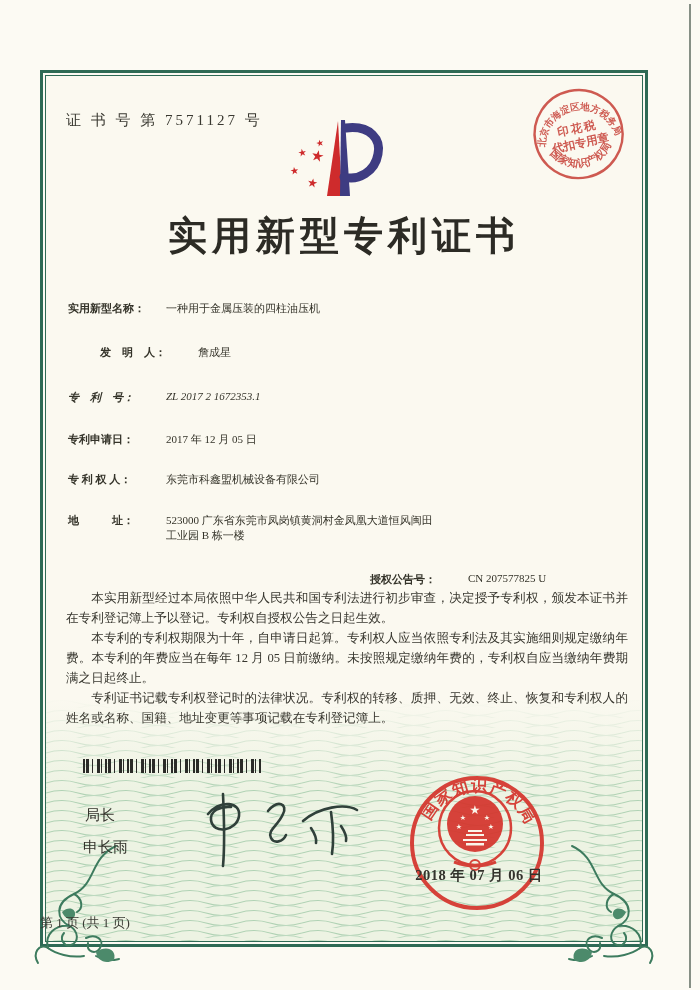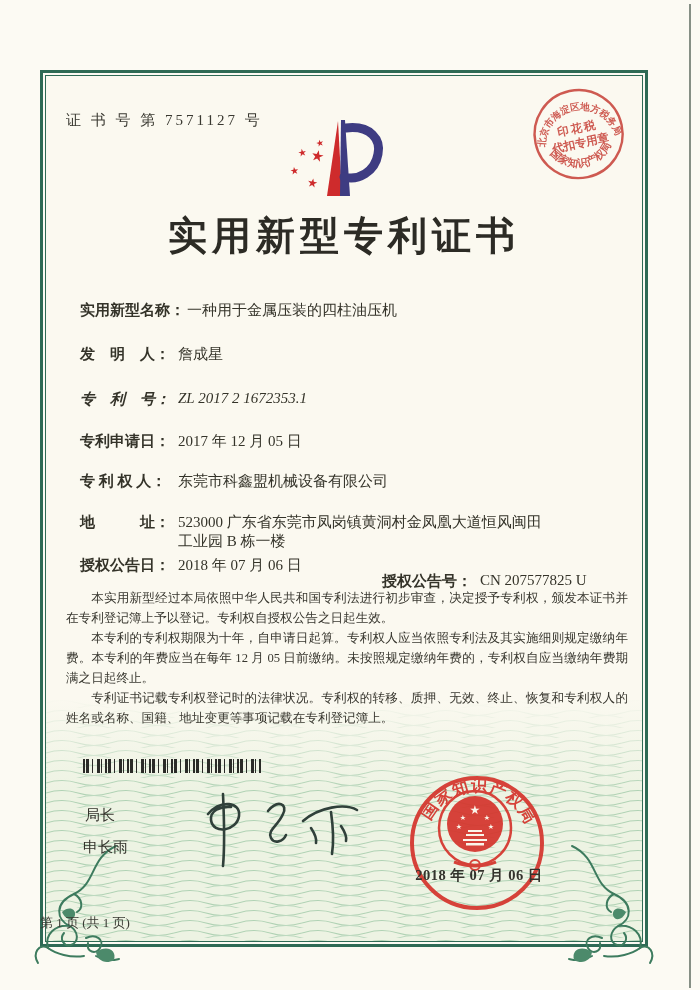--- a/index.html
+++ b/index.html
@@ -22,24 +22,24 @@
   }
   
   .paper{left:46px;top:76px;width:596px;height:865px;background:#fbf9f0;}
   .waves{left:46px;top:698px;width:596px;height:243px;}
   .cert-no{left:66px;top:111px;font-size:15px;letter-spacing:3px;color:#3a3931;}
   .logo{left:282px;top:110px;}
   .title{
     left:40px;top:209px;width:608px;text-align:center;
     font-size:39px;font-weight:bold;letter-spacing:5px;color:#2c2b25;
   }
-  .field-row{left:80px;width:570px;font-size:15px;color:#343329;}
+  .field-row{left:68px;width:570px;font-size:11px;color:#343329;}
   .field-label{display:inline-block;min-width:96px;font-weight:600;vertical-align:top;}
   .field-value{display:inline-block;margin-left:2px;vertical-align:top;max-width:460px;}
-  .row-name{top:301px;} .row-inventor{top:345px;} .row-patno{top:390px;font-style:italic;}
+  .row-name{top:301px;} .row-inventor{top:345px;margin-left:32px;} .row-patno{top:390px;font-style:italic;}
   .row-filing{top:432px;} .row-patentee{top:472px;font-family:Liberation Serif, serif;} .row-address{top:513px;}
   .row-grant{top:556px;}
   .grant-right{position:absolute;left:302px;top:0;margin-top:16px;}
   .paras{left:66px;top:588px;width:562px;}
   .paras p{
     margin:0;text-indent:2em;font-size:12.6px;line-height:20px;
     text-align:justify;color:#38372f;
   }
   .barcode{
     left:83px;top:759px;width:178px;height:14px;
@@ -168,23 +168,20 @@
 <div class="abs field-row row-filing">
   <span class="field-label">专利申请日：</span><span class="field-value">2017 年 12 月 05 日</span>
 </div>
 <div class="abs field-row row-patentee">
   <span class="field-label">专 利 权 人：</span><span class="field-value">东莞市科鑫盟机械设备有限公司</span>
 </div>
 <div class="abs field-row row-address">
   <span class="field-label">地　　　址：</span><span class="field-value"><span>523000 广东省东莞市凤岗镇黄洞村金凤凰大道恒风闽田</span><br><span>工业园 B 栋一楼</span></span>
 </div>
 <div class="abs field-row row-grant">
-  <span>
-    <span class="field-label">授权公告日：</span><span class="field-value">2018 年 07 月 06 日</span>
-  </span>
   <span class="grant-right">
     <span class="field-label">授权公告号：</span><span class="field-value">CN 207577825 U</span>
   </span>
 </div>
 
 <div class="abs paras">
   <p>本实用新型经过本局依照中华人民共和国专利法进行初步审查，决定授予专利权，颁发本证书并在专利登记簿上予以登记。专利权自授权公告之日起生效。</p>
   <p>本专利的专利权期限为十年，自申请日起算。专利权人应当依照专利法及其实施细则规定缴纳年费。本专利的年费应当在每年 12 月 05 日前缴纳。未按照规定缴纳年费的，专利权自应当缴纳年费期满之日起终止。</p>
   <p>专利证书记载专利权登记时的法律状况。专利权的转移、质押、无效、终止、恢复和专利权人的姓名或名称、国籍、地址变更等事项记载在专利登记簿上。</p>
 </div>

